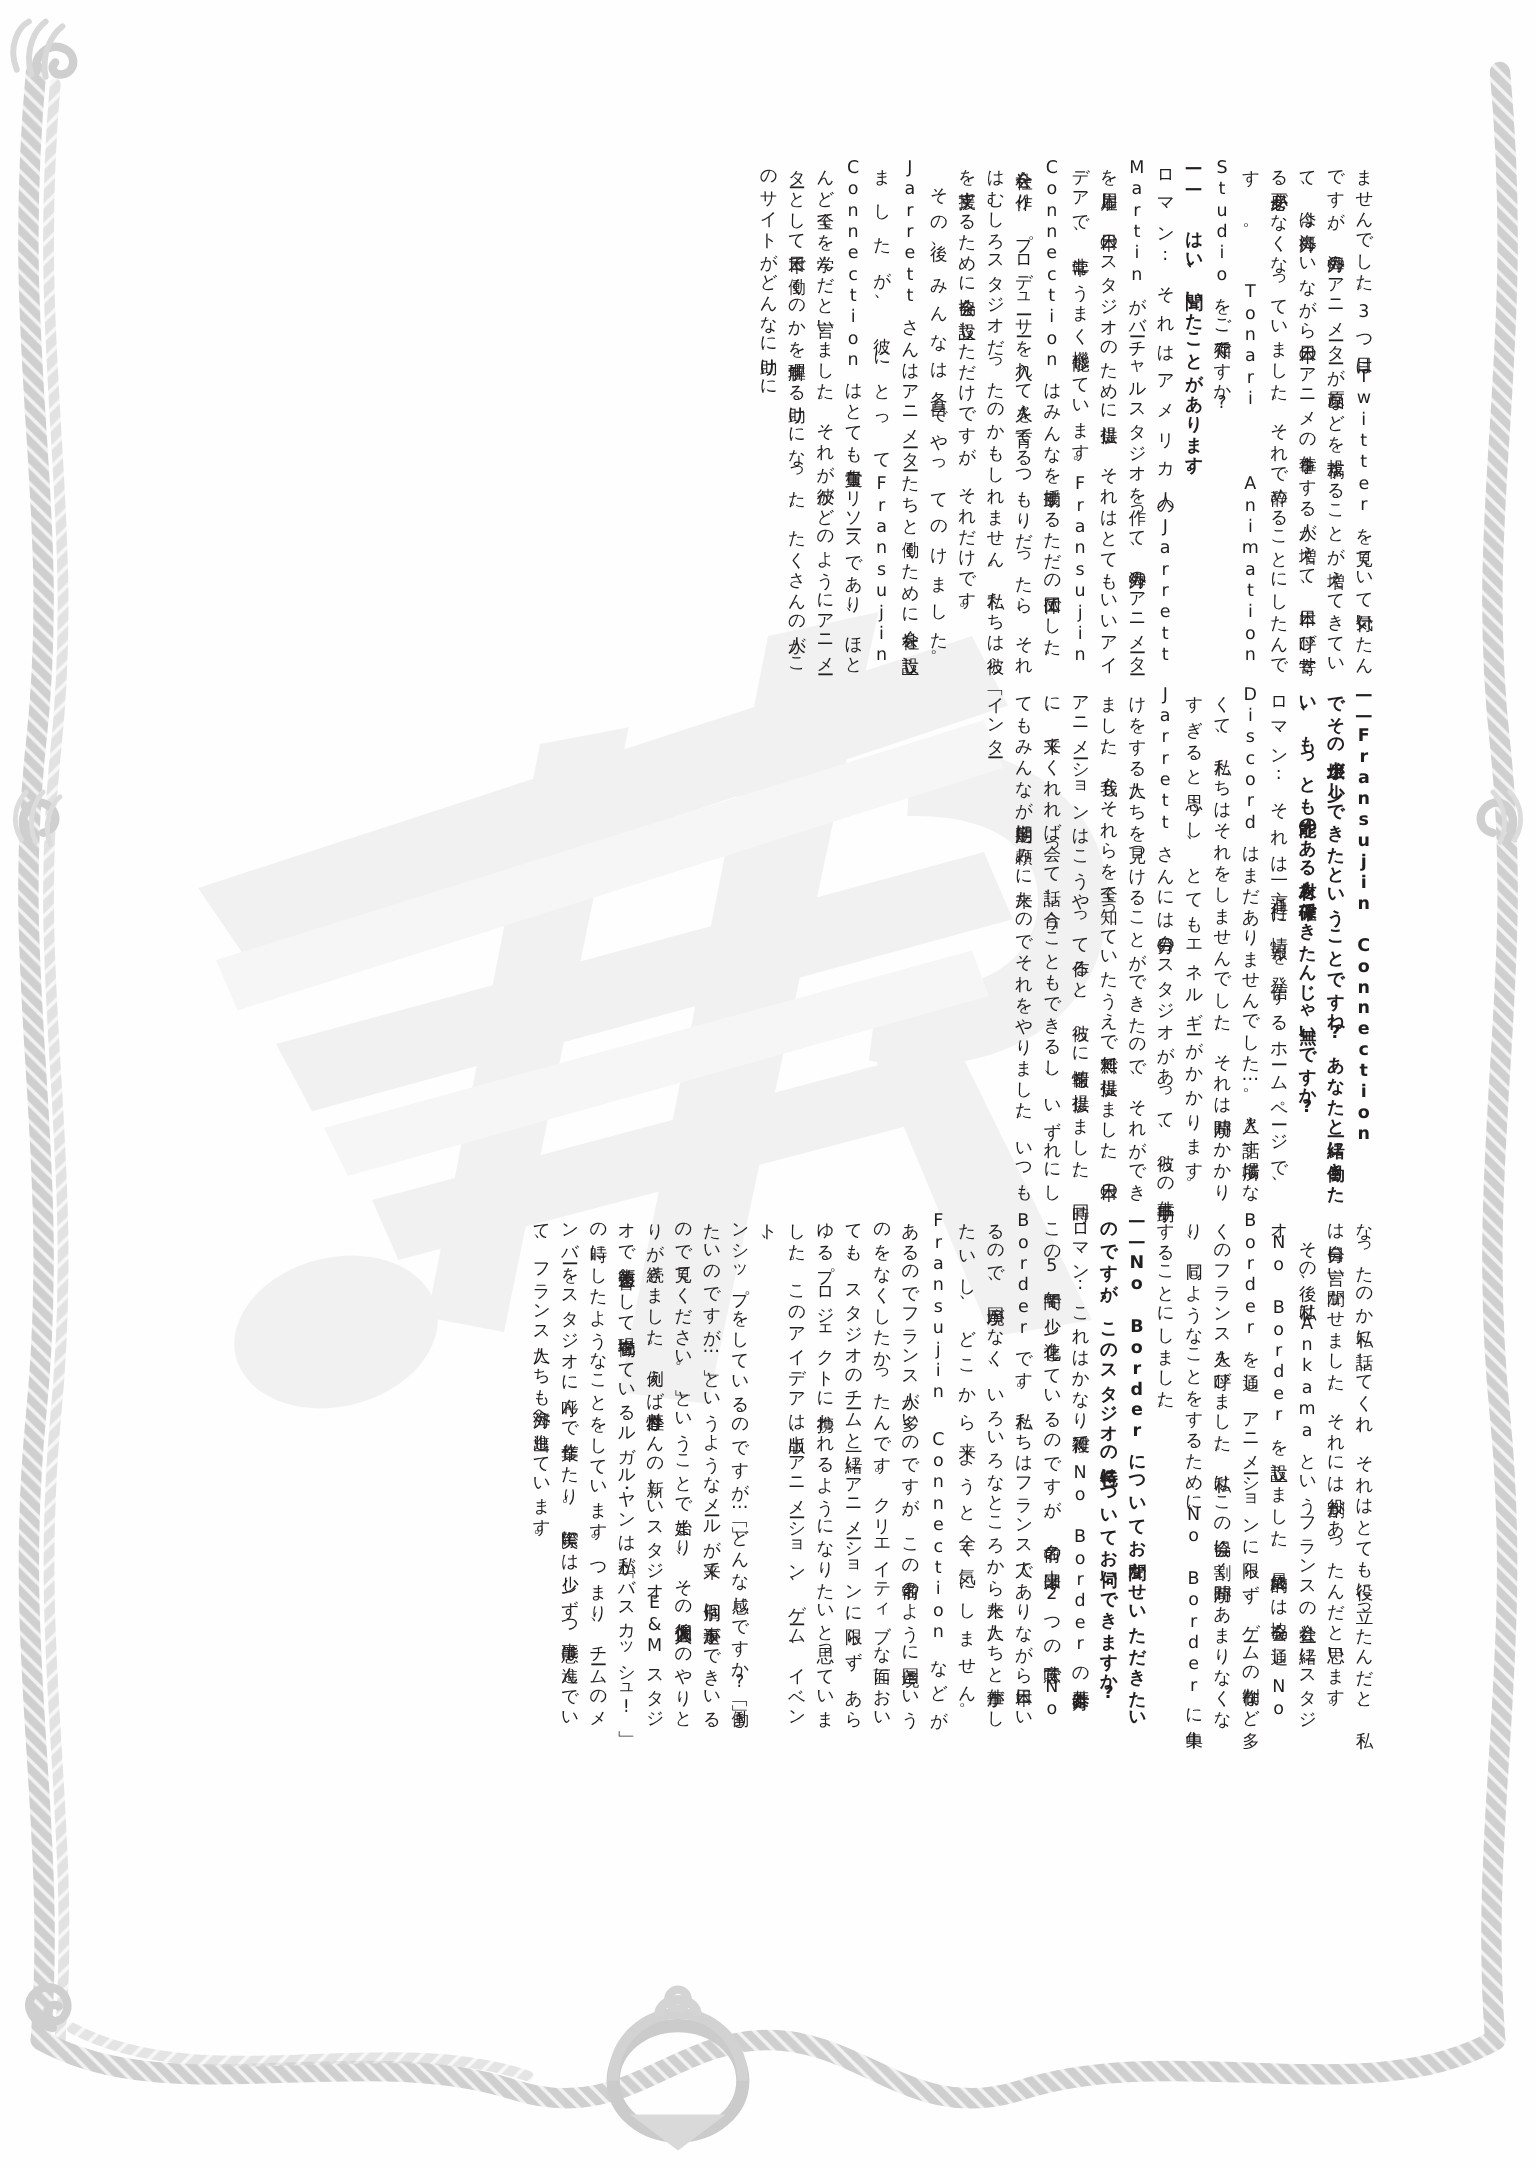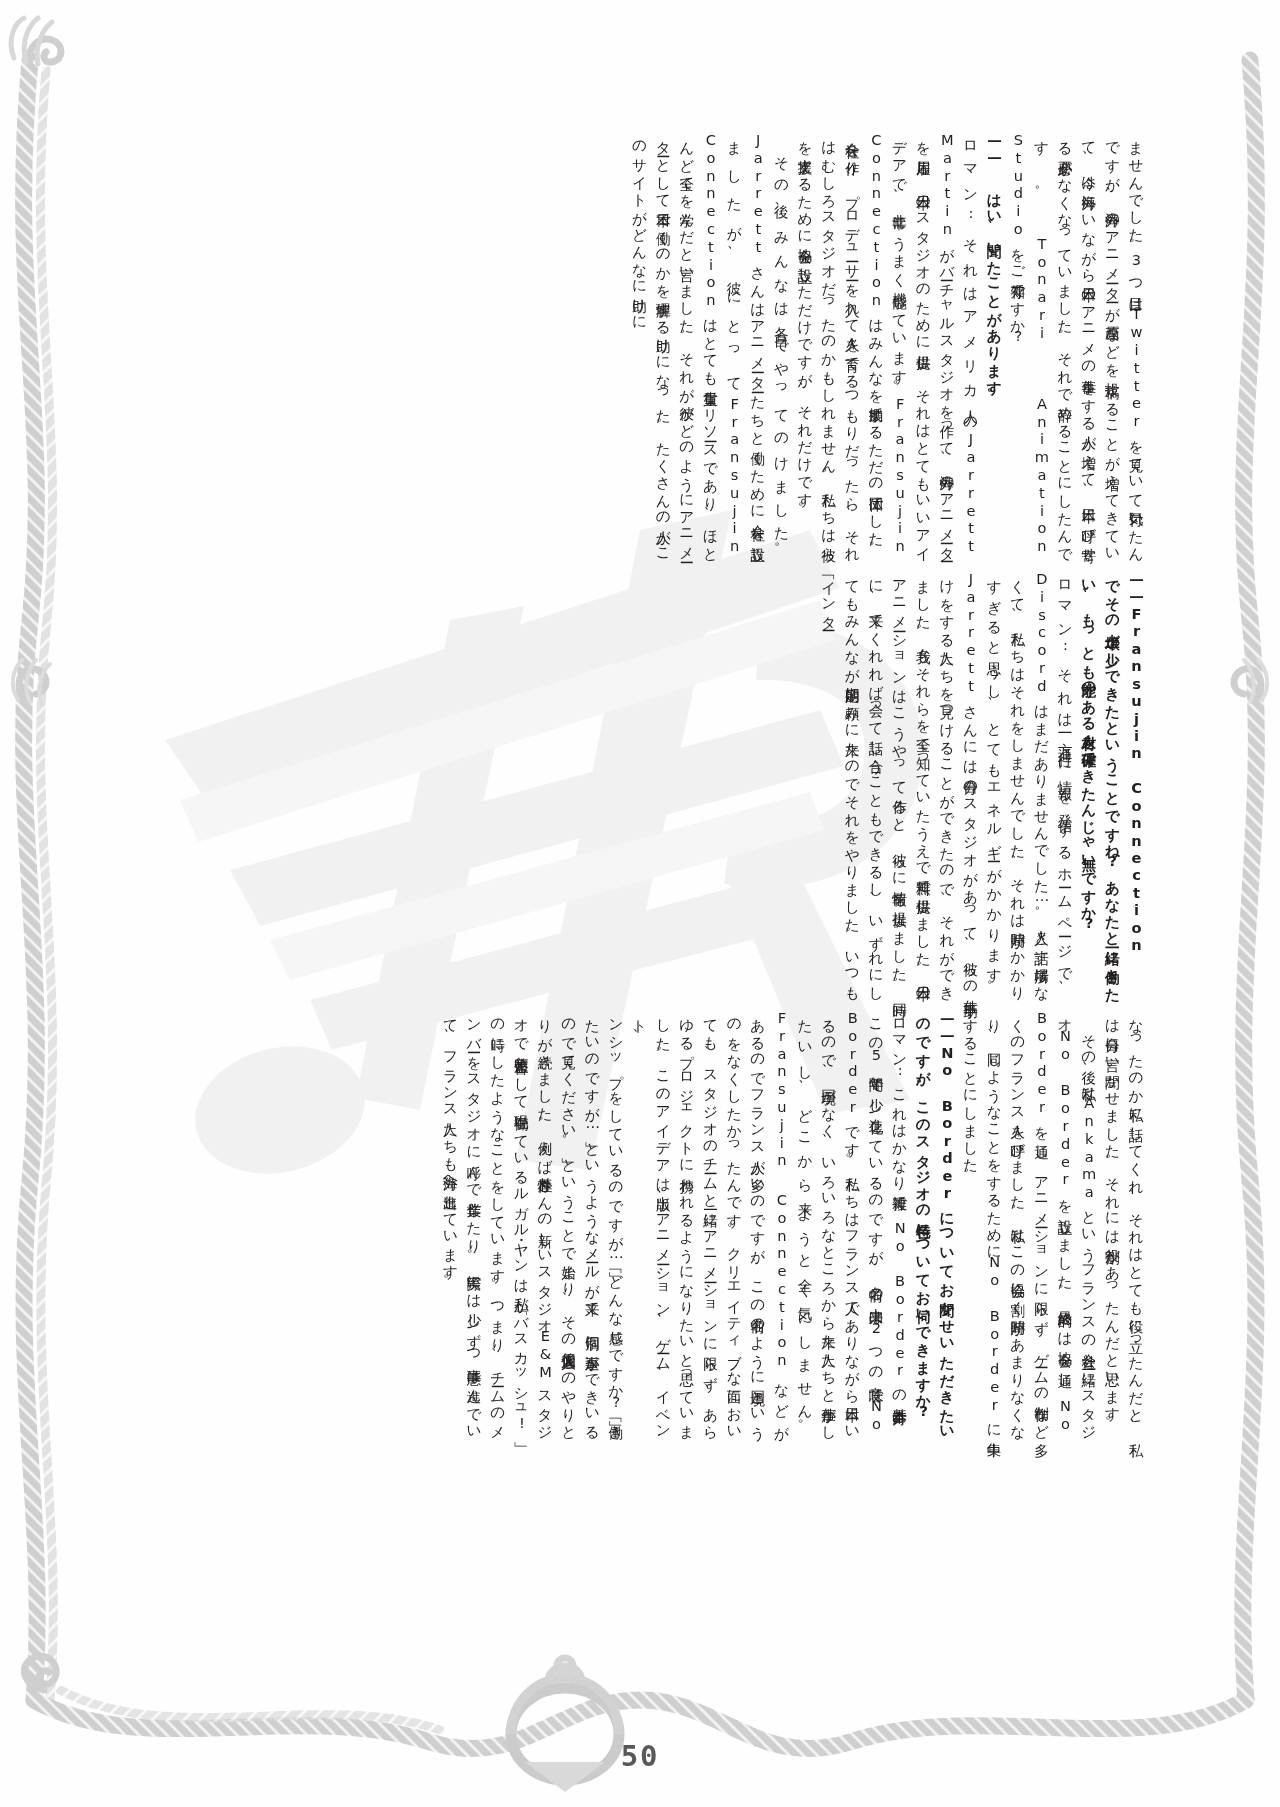--- a/index.html
+++ b/index.html
@@ -171,15 +171,14 @@
   </div>
 
   <div class="block" id="sec3">
     <p>なったのか私に話してくれ、それはとても役に立ったんだと、私は自分に言い聞かせました。それには役割があったんだと思います。</p>
     <p class="indent">その後、私はAnkamaというフランスの会社と一緒にスタジオNo Borderを設立しました。最終的には協会を通し、No Borderを通し、アニメーションに限らず、ゲームの制作など多くのフランス人を呼びました。私はこの協会に割く時間があまりなくなり、同じようなことをするためにNo Borderに集中することにしました。</p>
     <p class="heading romaji">——No Borderについてお聞かせいただきたいのですが。このスタジオの特色についてお伺いできますか?</p>
     <p>ロマン:これはかなり複雑で、No Borderの基本方針は、この5年間で少し進化しているのですが、名前の由来は2つの意味でNo Borderです。私たちはフランス人でありながら日本にいるので、国境がなく、いろいろなところから来た人たちと仕事がしたいし、どこから来ようと全く気にしません。Fransujin Connectionなどがあるのでフランス人が多いのですが、この名前のように国境というのをなくしたかったんです。クリエイティブな面においても、スタジオのチームと一緒にアニメーションに限らず、あらゆるプロジェクトに携われるようになりたいと思っていました。このアイデアは出版、アニメーション、ゲーム、イベント、</p>
     <p>ンシップをしているのですが…」「どんな感じですか?」「働きたいのですが…」というようなメールが来て、個別に返事ができいるので見てください。」ということで始まり、その後個人個人とのやりとりが続きました。例えば朴性厚さんの新しいスタジオE&amp;Mスタジオで美術監督として現在働いているルガル・ヤンは私が「バスカッシュ!」の時にしたようなことをしています。つまり、チームのメンバーをスタジオに呼んで作業したり。実際には少しずつ事態は進んでいて、フランス人たちも海外へ進出しています。</p>
   </div>
 
-  <div class="page-number">50</div>
 
 </div>
 
 </body></html>

